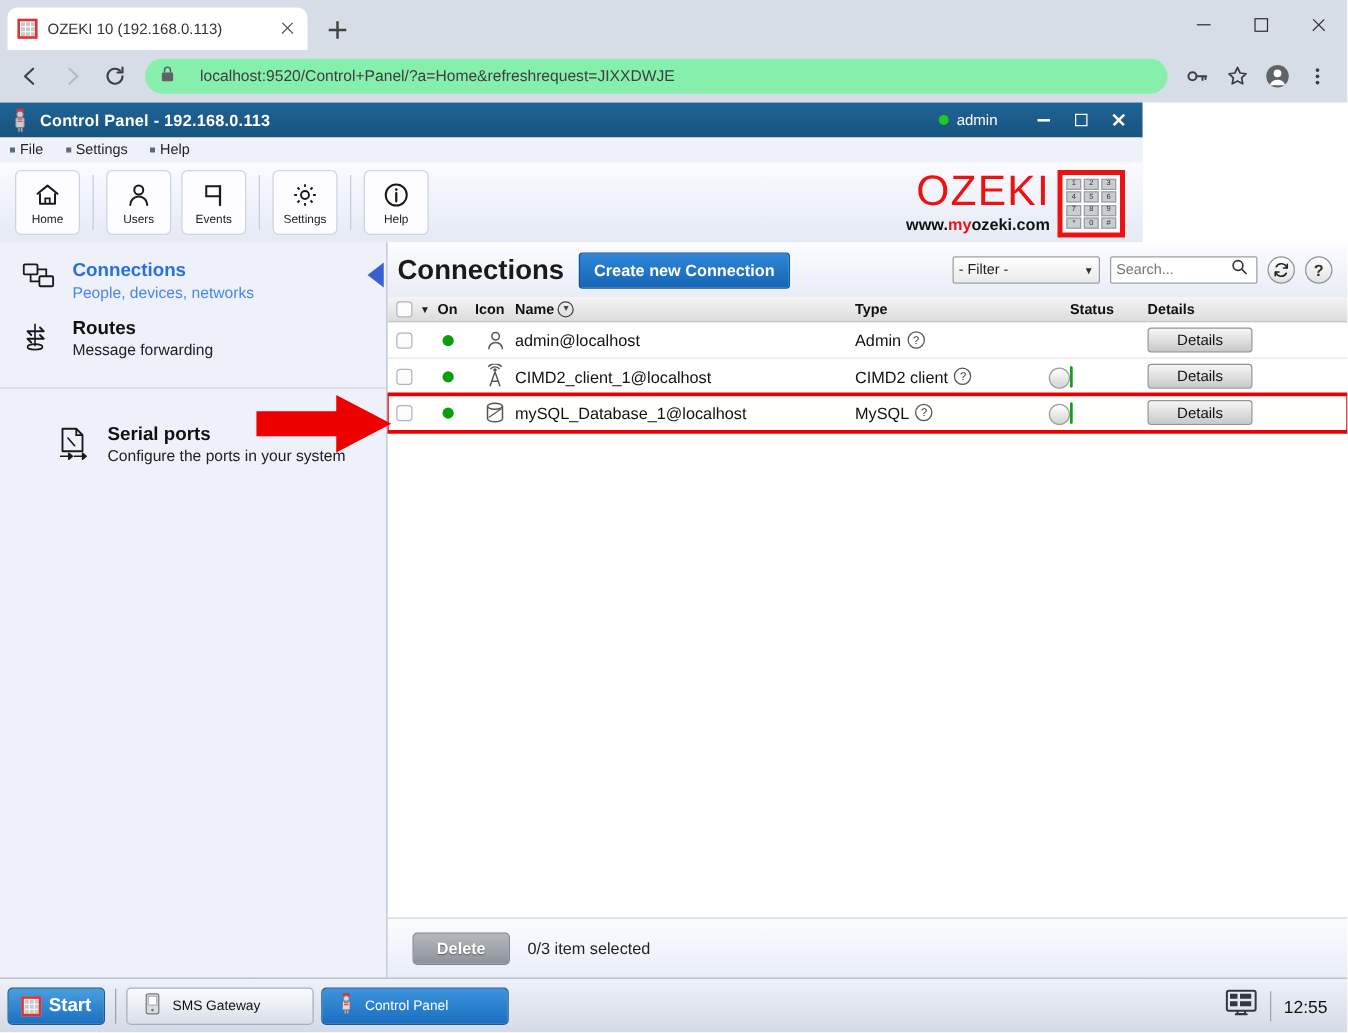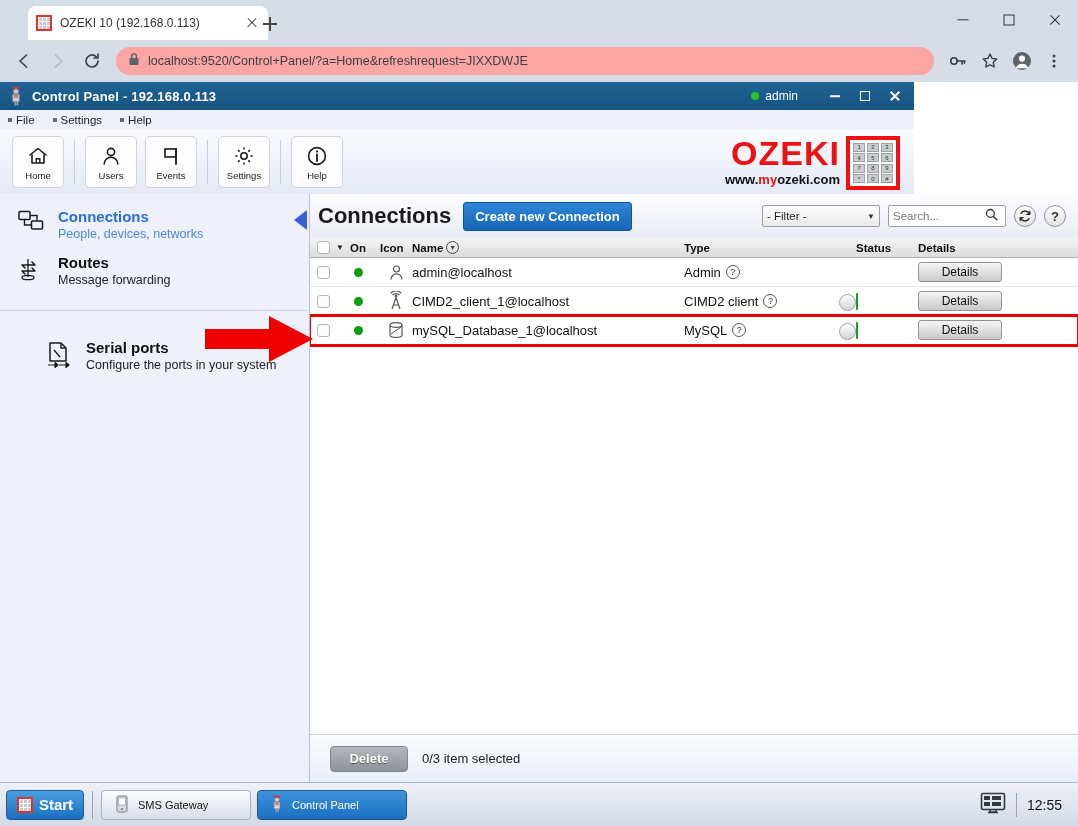--- a/index.html
+++ b/index.html
@@ -8,21 +8,21 @@
     font-family: "Liberation Sans", sans-serif;
     background: #ffffff;
     overflow: hidden;
   }
   .screen { position: relative; width: 1078px; height: 826px; background:#fff; }
 
   
   .browser-chrome { position:absolute; left:0; top:0; width:1078px; height:82px; background:#d6dde6; }
   .tabstrip { position:absolute; left:0; top:0; width:1078px; height:40px; }
   .tab {
-    position:absolute; left:28px; top:6px; width:240px; height:34px;
+    position:absolute; left:6px; top:6px; width:240px; height:34px;
     background:#fff; border-radius:8px 8px 0 0;
     display:flex; align-items:center; padding:0 8px; gap:8px;
   }
   .tab-favicon {
     width:16px; height:16px; flex:0 0 16px;
     border:2px solid #e03030; background:#c9c9c9;
     background-image:
       linear-gradient(to right, #fff 1px, transparent 1px),
       linear-gradient(to bottom, #fff 1px, transparent 1px);
     background-size:4px 4px;
@@ -48,22 +48,22 @@
   .wb-close i::before, .wb-close i::after {
     content:""; position:absolute; left:0; top:6px; width:13px; height:1.4px; background:#333;
   }
   .wb-close i::before { transform:rotate(45deg); }
   .wb-close i::after { transform:rotate(-45deg); }
 
   .omnibar { position:absolute; left:0; top:40px; width:1078px; height:42px; display:flex; align-items:center; padding:0 10px; gap:6px; }
   .navicon { width:28px; height:28px; position:relative; color:#5f6368; flex:0 0 28px; }
   .navicon svg { position:absolute; left:50%; top:50%; transform:translate(-50%,-50%); }
   .urlbox {
-    flex:1; height:28px; background:#fca5a5; border-radius:14px;
-    display:flex; align-items:center; padding:0 12px; gap:8px; margin:0 4px;
+    flex:1; height:28px; background:#86efac; border-radius:14px;
+    display:flex; align-items:center; padding:0 12px; gap:20px; margin:0 4px;
   }
   .url-text { font-size:12.5px; color:#3c4043; white-space:nowrap; overflow:hidden; }
   .omni-right { display:flex; align-items:center; gap:4px; }
 
   
   .app { position:absolute; left:0; top:82px; width:914px; height:700px; background:#eef1f9; }
   .titlebar {
     height:28px; background:#1d5d8e; display:flex; align-items:center; padding:0 4px 0 8px; gap:8px;
     background:linear-gradient(to bottom,#1f6496,#17537f);
   }
@@ -94,21 +94,21 @@
   .tool-grp { display:flex; align-items:center; }
   .tool-sep { width:1px; height:44px; background:#c5ccdb; margin:0 6px; }
   .tool-btn {
     width:52px; height:52px; border:1px solid #ccd4e2; background:#fdfdff; border-radius:5px;
     display:flex; flex-direction:column; align-items:center; justify-content:center; gap:2px;
     margin:0 4px; cursor:pointer;
   }
   .tool-btn svg { display:block; }
   .tool-label { font-size:9.5px; color:#222; }
   .ozeki-logo { position:absolute; right:14px; top:6px; display:flex; align-items:flex-start; gap:6px; }
-  .oz-word { font-size:34px; font-weight:bold; color:#ee1111; letter-spacing:1px; line-height:34px; font-family:"Liberation Sans",sans-serif;text-align:right; }
+  .oz-word { font-size:34px; font-weight:normal; color:#ee1111; letter-spacing:1px; line-height:34px; font-family:"Liberation Sans",sans-serif;text-align:right; }
   .oz-url { font-size:13px; font-weight:bold; color:#111; margin-top:2px; }
   .oz-url .red { color:#ee1111; }
   .oz-pad { width:54px; height:54px; border:4px solid #ee1111; padding:3px; display:grid;
     grid-template-columns:repeat(3,1fr); grid-template-rows:repeat(4,1fr); gap:1.5px; background:#fff; }
   .oz-key { background:#c9ccd1; border:1px solid #9aa0a8; font-size:6px; display:flex; align-items:center; justify-content:center; color:#333; }
 
   .body-area { position:absolute; left:0; top:112px; width:1078px; height:588px; display:flex; }
 
   
   .sidebar { width:310px; height:588px; background:#eef1f9; border-right:1px solid #b9c2d4; position:relative; }

